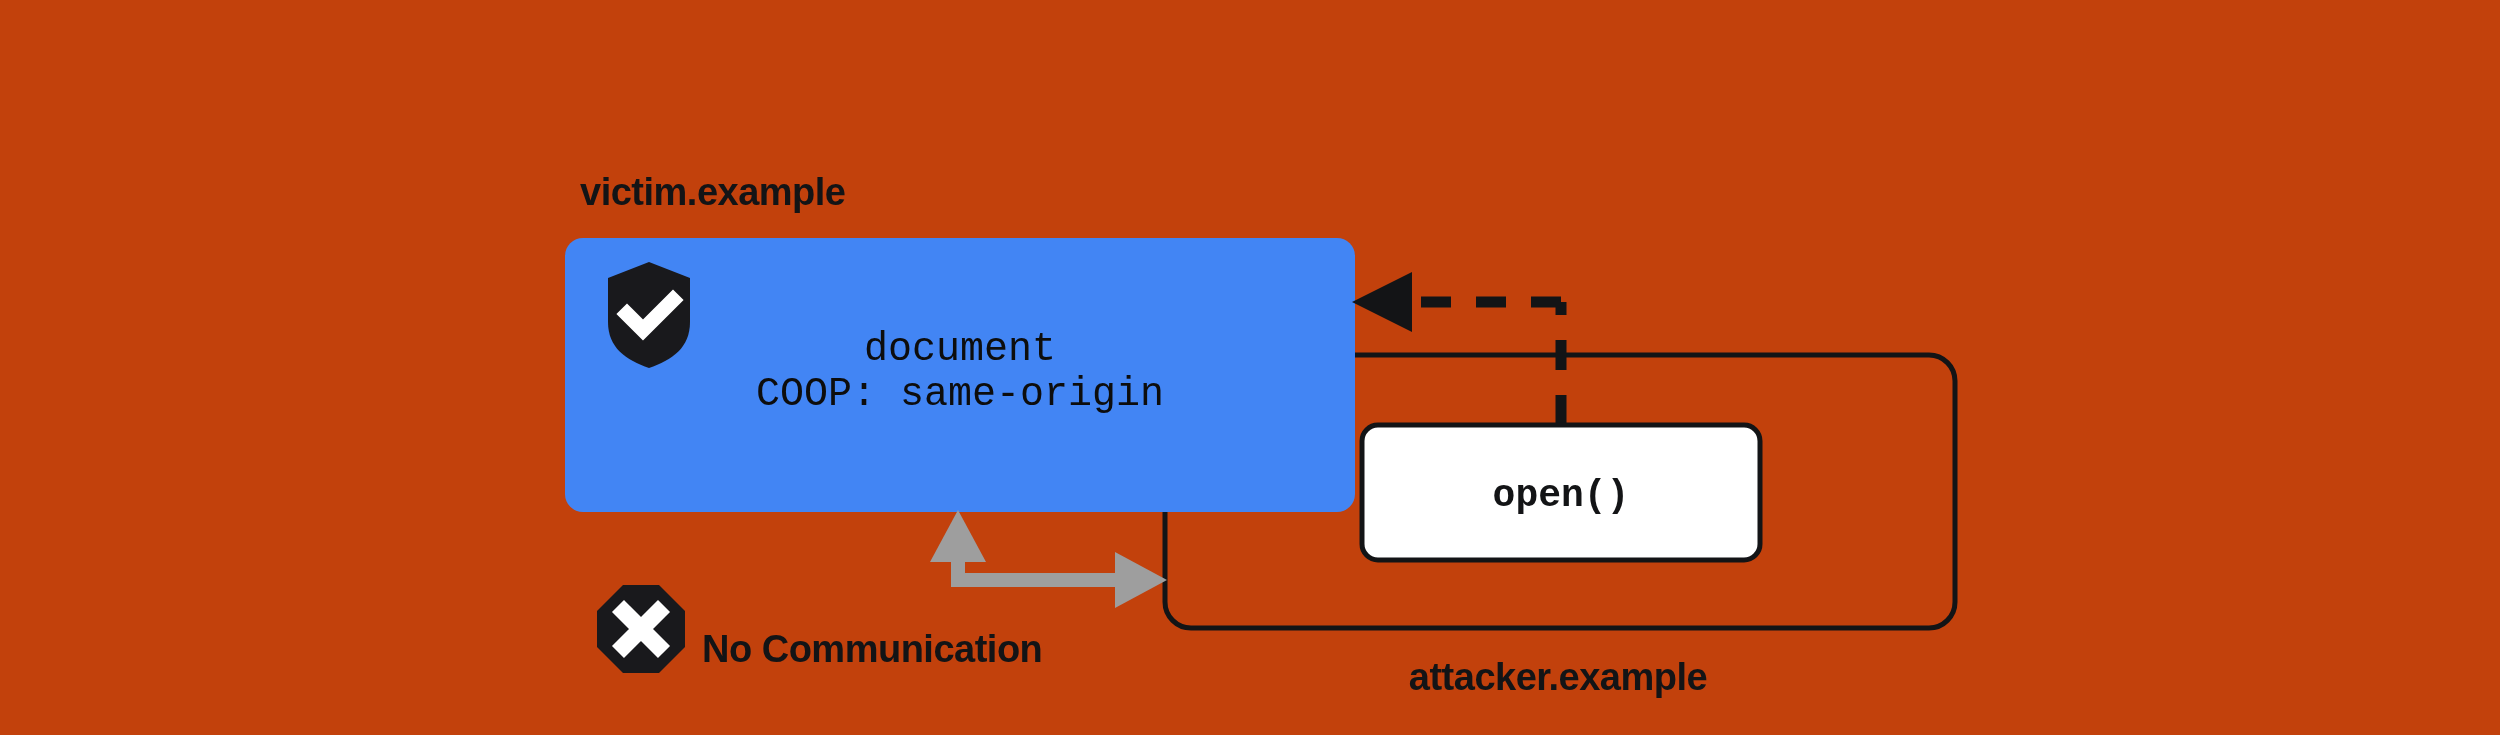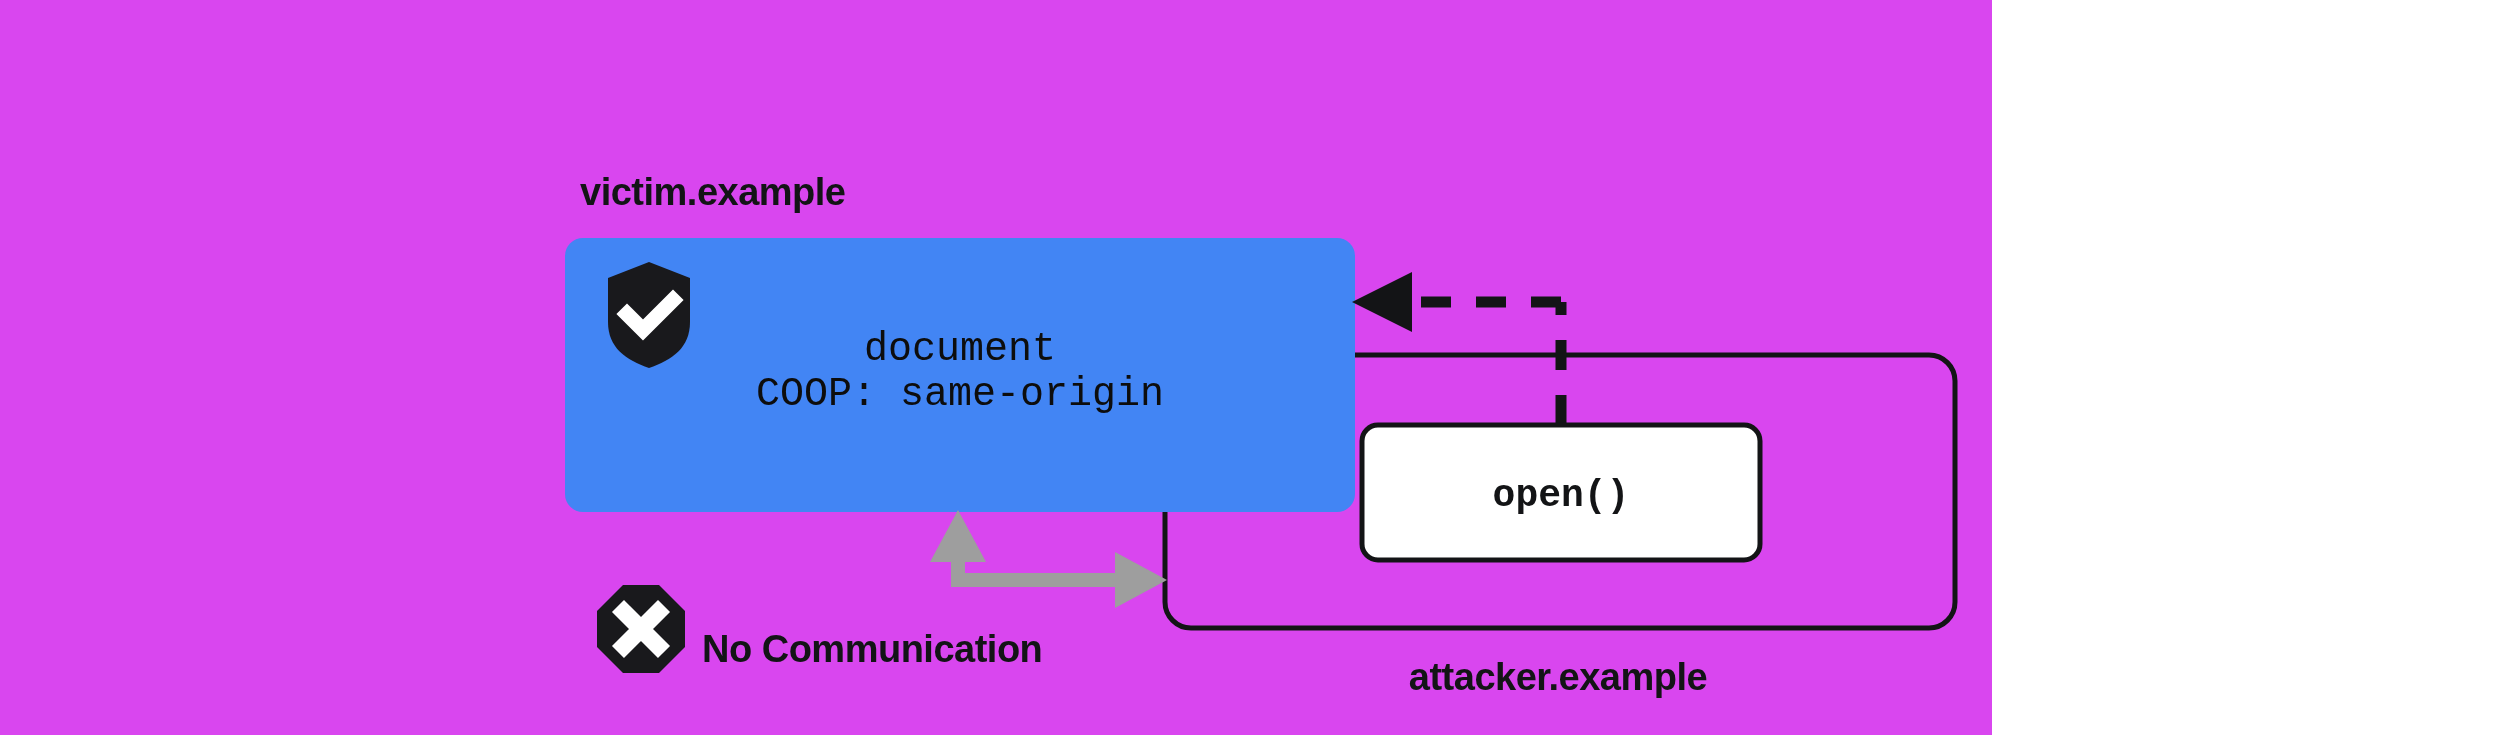--- a/index.html
+++ b/index.html
@@ -8,23 +8,23 @@
     background: #ffffff;
   }
   body {
     width: 2500px;
     height: 735px;
     font-family: "Liberation Sans", sans-serif;
     overflow: hidden;
   }
   #diagram-root {
     position: relative;
-    width: 1992px;
+    width: 2500px;
     height: 735px;
-    background: #d946ef;
+    background: #c2410c;
   }
   svg.diagram-canvas {
     position: absolute;
     left: 0;
     top: 0;
     width: 2500px;
     height: 735px;
     display: block;
   }
   .label-sans {

